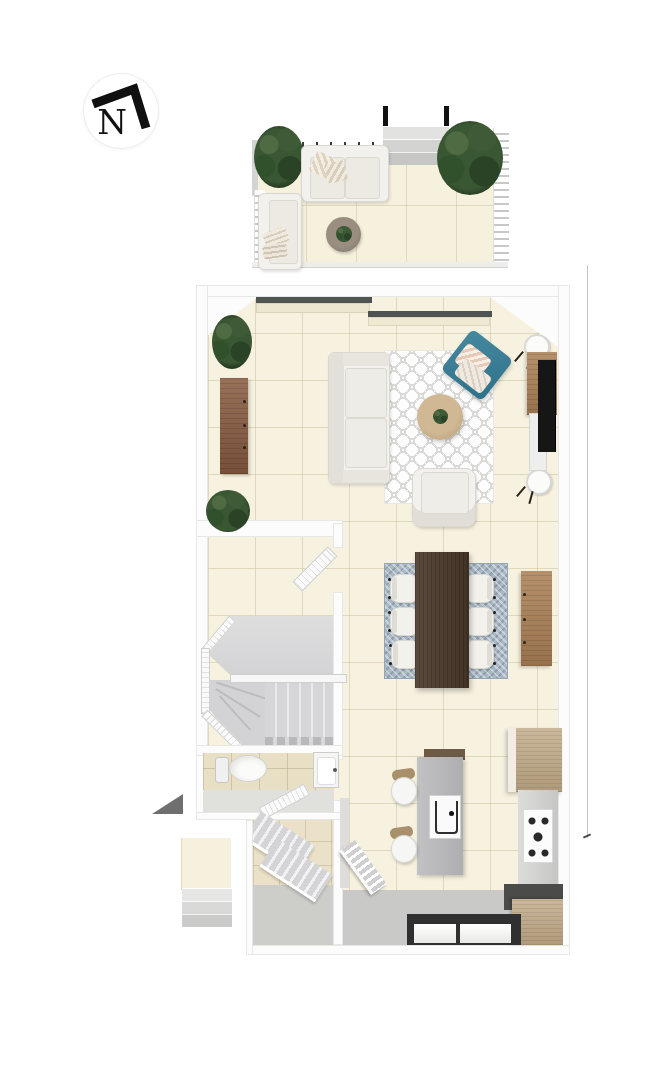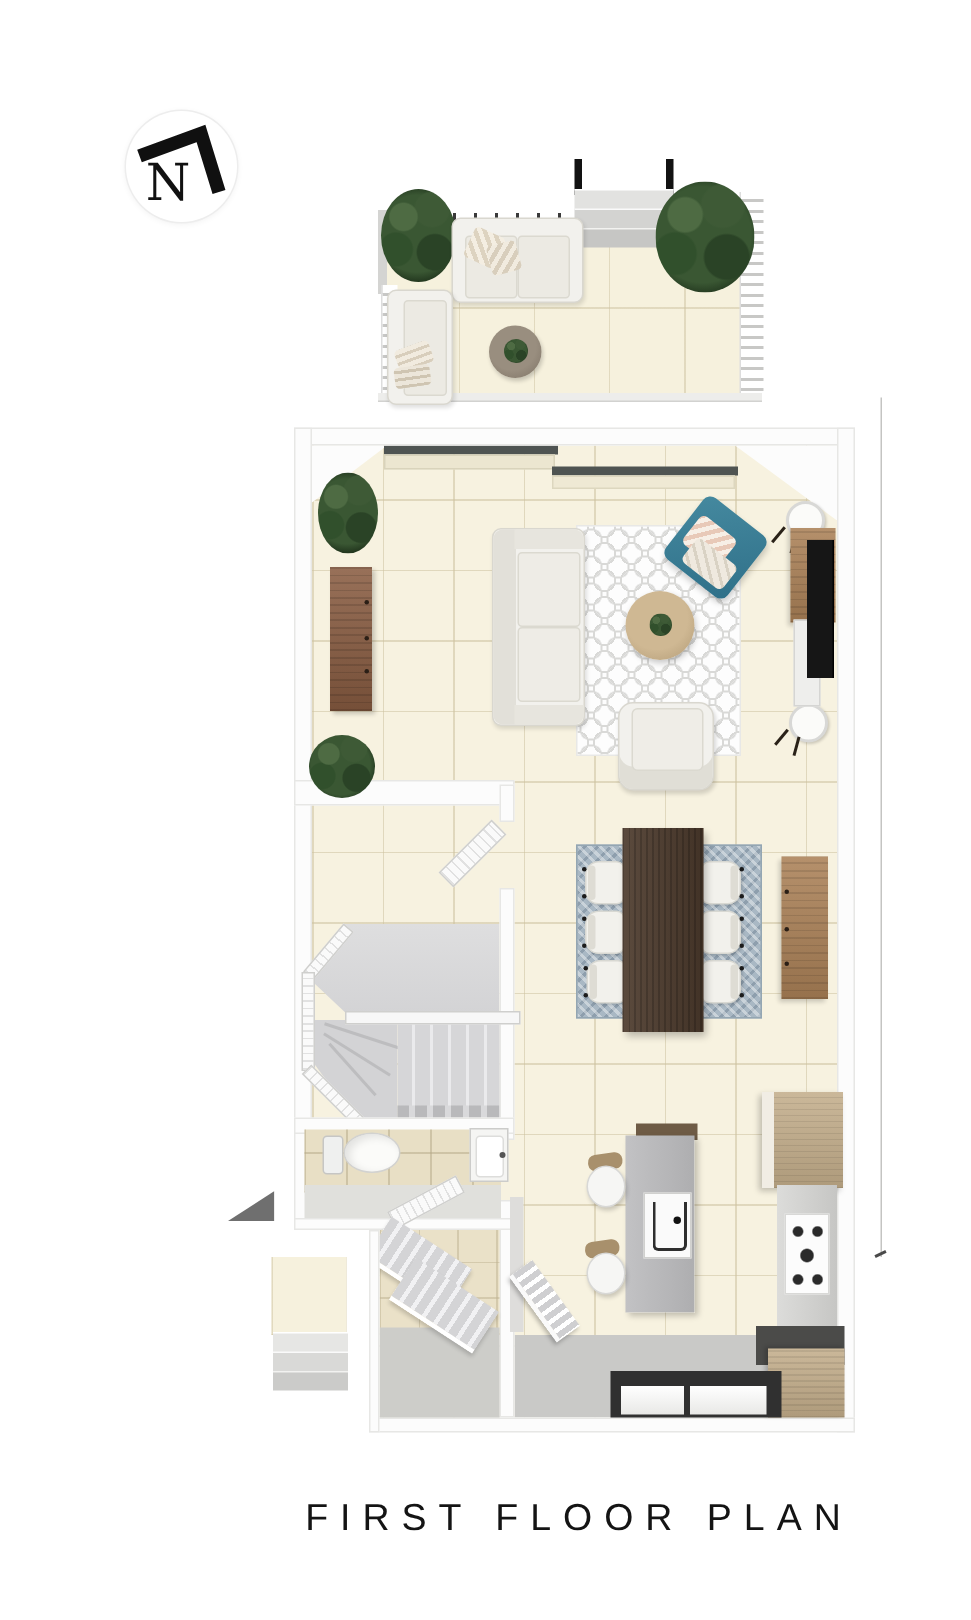--- a/index.html
+++ b/index.html
@@ -308,14 +308,13 @@
   <div class="abs" style="left:407px;top:914px;width:114px;height:31px;background:#303030;">
     <div style="position:absolute;left:7px;top:10px;width:42px;height:19px;
          background:linear-gradient(180deg,#ffffff,#e8e8e6);"></div>
     <div style="position:absolute;left:53px;top:10px;width:51px;height:19px;
          background:linear-gradient(180deg,#ffffff,#e8e8e6);"></div>
   </div>
   <div class="abs" style="left:336px;top:858px;width:54px;height:16px;transform:rotate(54deg);
               background:repeating-linear-gradient(90deg,#cfcfd1 0 4px,#ffffff 4px 7px);
               border-bottom:3px solid #fafafa;box-shadow:1px 2px 3px rgba(0,0,0,.25);"></div>
 
-  <div id="title">FIRST FLOOR PLAN</div>
 </div>
 
 </body></html>

